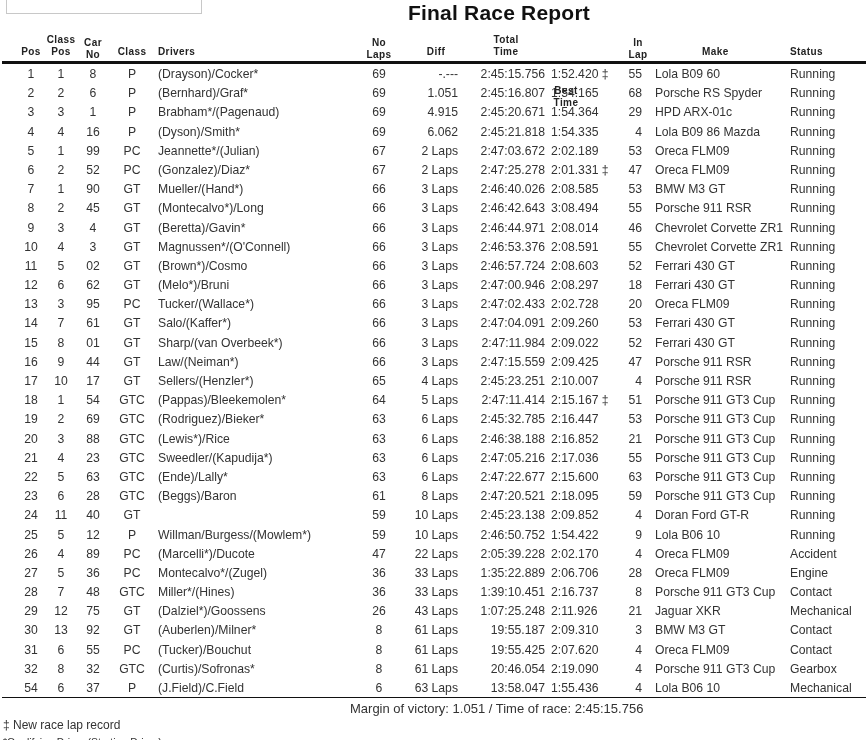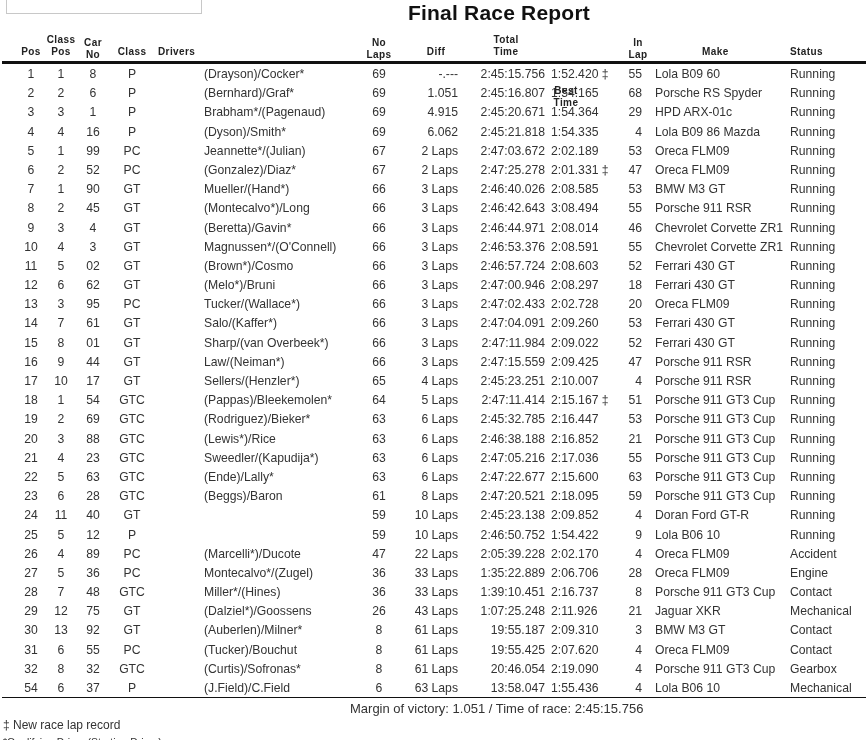--- a/index.html
+++ b/index.html
@@ -13,21 +13,21 @@
   .hdr .h { position: absolute; font-size: 10px; font-weight: bold; color: #222;
             line-height: 12px; text-align: center; letter-spacing: 0.4px; }
   .rule-top { position: absolute; left: 2px; width: 864px; top: 61px; height: 3px; background: #111; }
   .rows { position: absolute; top: 65px; left: 0; width: 866px; }
   .row { position: relative; height: 19.2px; font-size: 12.2px; line-height: 19.2px; color: #333; }
   .row span { position: absolute; white-space: nowrap; }
   .c-pos { left: 16px; width: 30px; text-align: center; }
   .c-cpos { left: 47px; width: 28px; text-align: center; }
   .c-car { left: 79px; width: 28px; text-align: center; }
   .c-class { left: 114px; width: 36px; text-align: center; }
-  .c-drv { left: 158px; margin-left: 46px; }
+  .c-drv { left: 158px; }
   .c-laps { left: 366px; width: 26px; text-align: center; }
   .c-diff { left: 405px; width: 53px; text-align: right; }
   .c-total { left: 459px; width: 86px; text-align: right; }
   .c-best { left: 551px; width: 80px; }
   .c-inlap { left: 620px; width: 22px; text-align: right; }
   .c-make { left: 655px; }
   .c-status { left: 790px; }
   .rule-bot { position: absolute; left: 2px; width: 864px; top: 697px; height: 1px; background: #111; }
   .foot1 { position: absolute; left: 3px; top: 700px; font-size: 10.5px; color: #333; margin-top: 36px; }
   .foot2 { position: absolute; left: 3px; top: 718px; font-size: 12px; color: #333; }
@@ -389,20 +389,21 @@
       <span class="c-best">2:09.852</span>
       <span class="c-inlap">4</span>
       <span class="c-make">Doran Ford GT-R</span>
       <span class="c-status">Running</span>
     </div>
     <div class="row">
       <span class="c-pos">25</span>
       <span class="c-cpos">5</span>
       <span class="c-car">12</span>
       <span class="c-class">P</span>
+      <span class="c-drv">Willman/Burgess/(Mowlem*)</span>
       <span class="c-laps">59</span>
       <span class="c-diff">10 Laps</span>
       <span class="c-total">2:46:50.752</span>
       <span class="c-best">1:54.422</span>
       <span class="c-inlap">9</span>
       <span class="c-make">Lola B06 10</span>
       <span class="c-status">Running</span>
     </div>
     <div class="row">
       <span class="c-pos">26</span>

